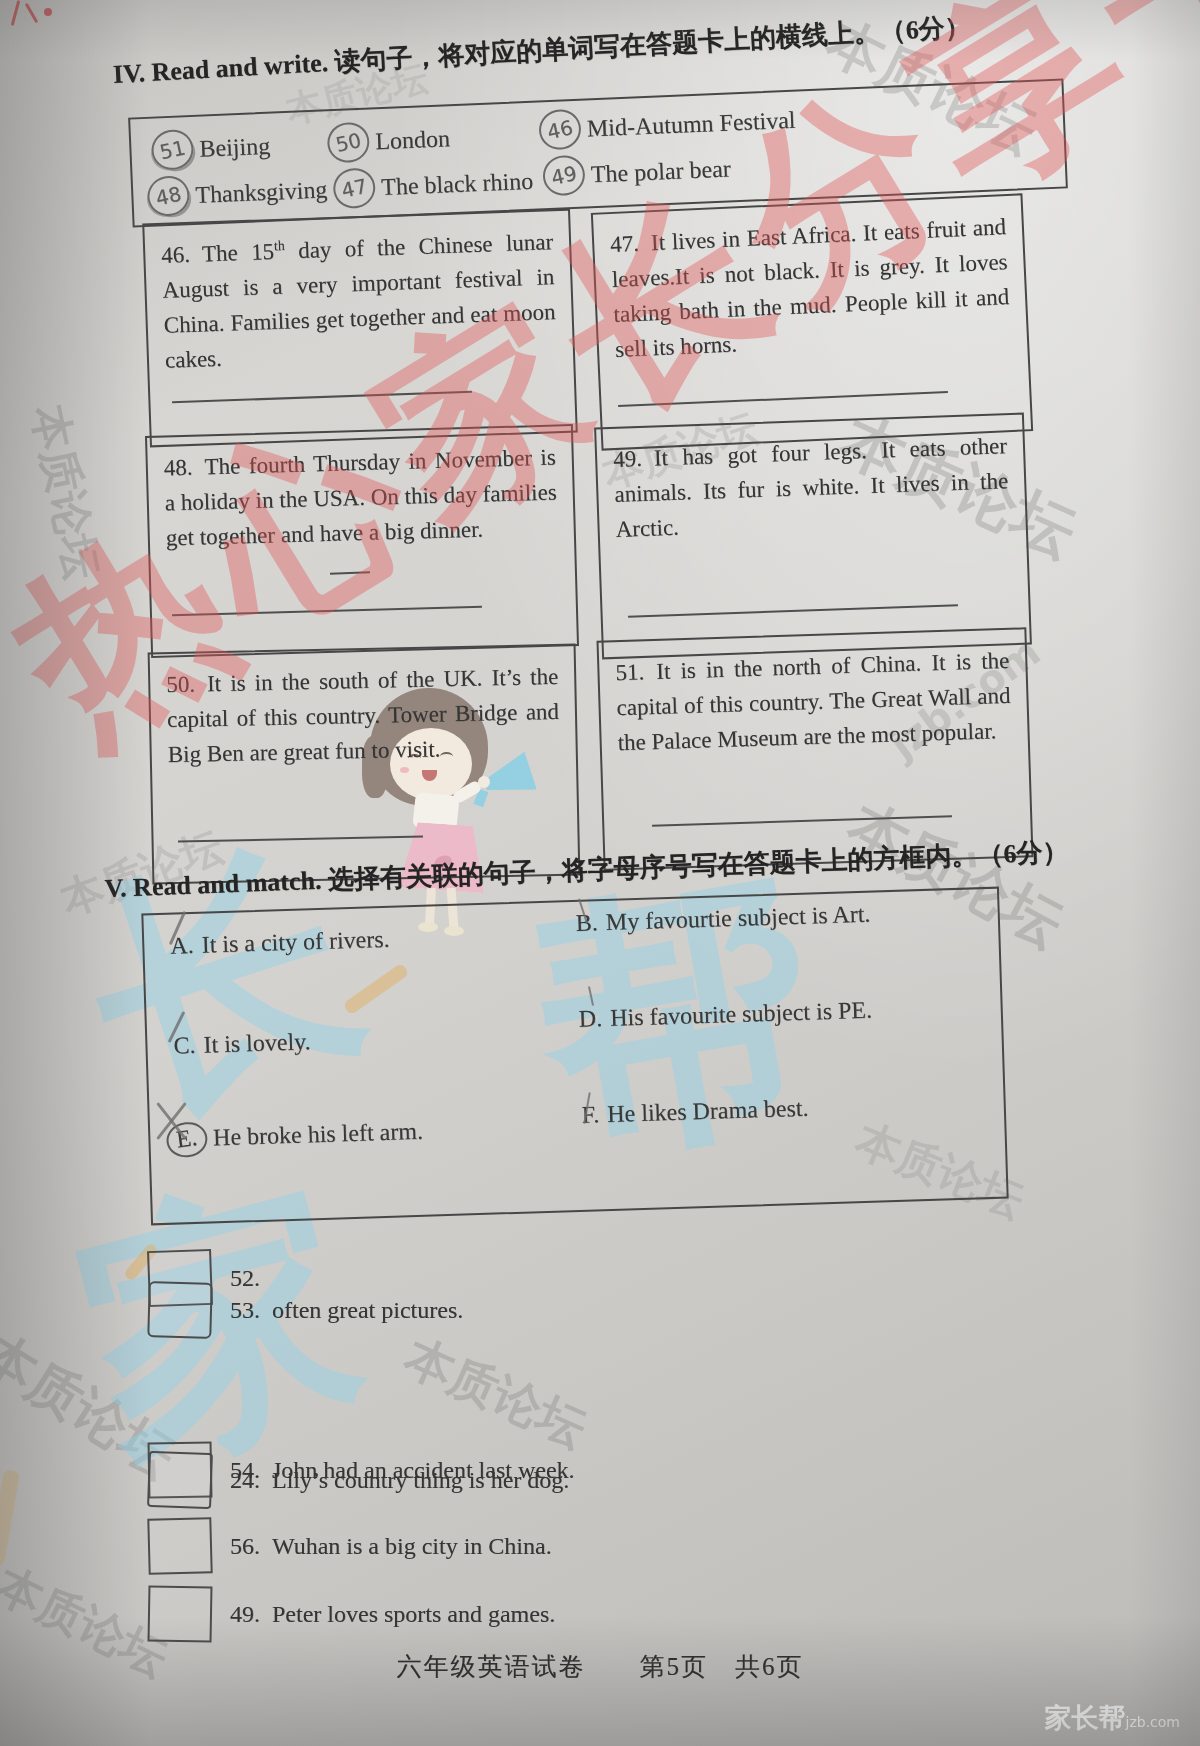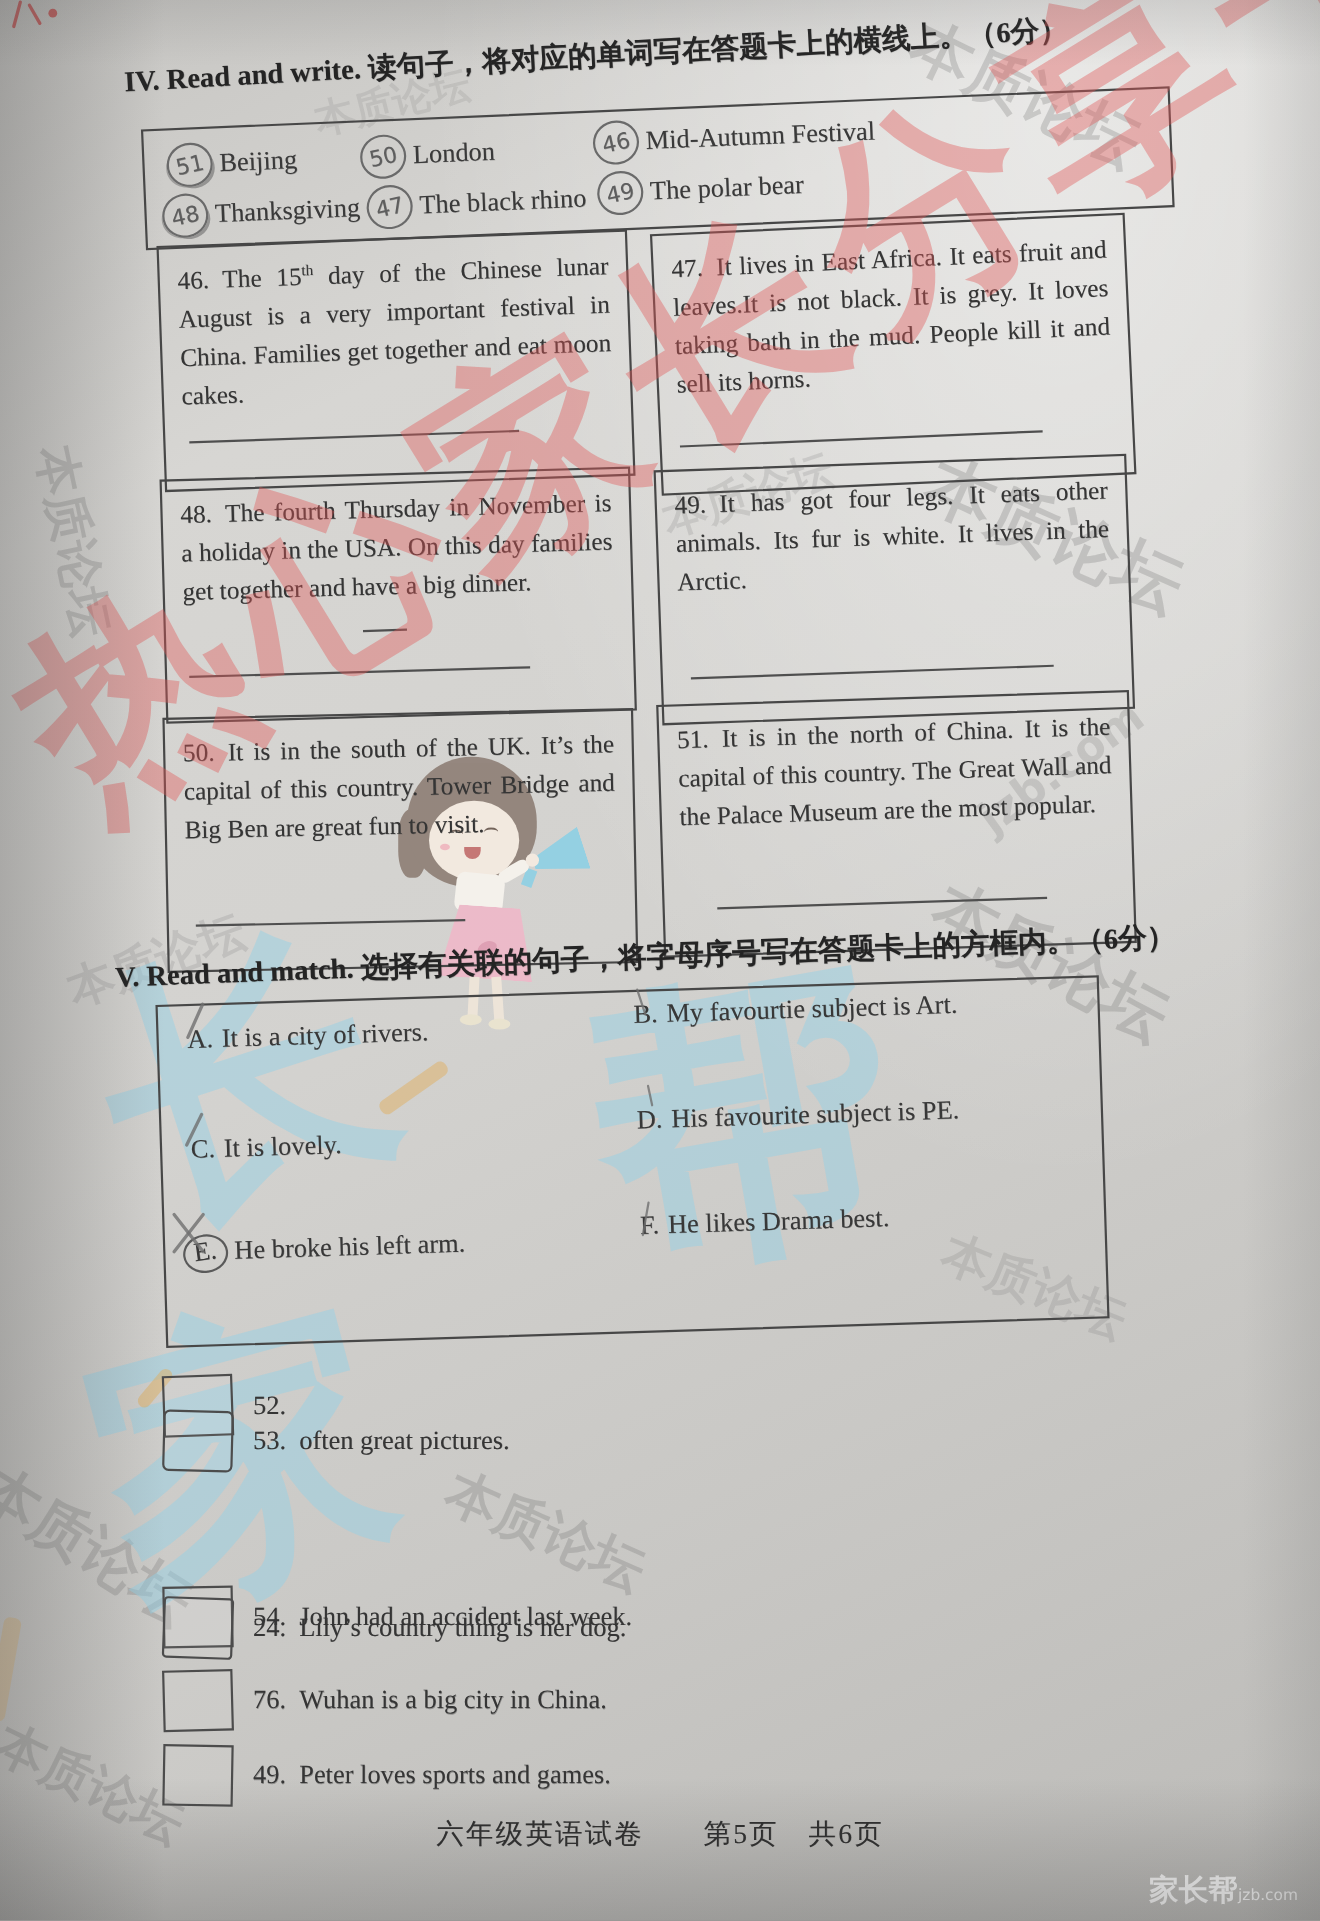--- a/index.html
+++ b/index.html
@@ -230,21 +230,21 @@
     <span class="mnum">54.</span>
     <span class="mtext">John had an accident last week.</span>
   </div>
   <div class="mrow" style="top:1450px;">
     <span class="mbox" style="transform:rotate(2deg);border-radius:4px;"></span>
     <span class="mnum">24.</span>
     <span class="mtext">Lily’s country thing is her dog.</span>
   </div>
   <div class="mrow" style="top:1516px;">
     <span class="mbox" style="transform:rotate(-1.5deg);"></span>
-    <span class="mnum">76.</span>
+    <span class="mnum">56.</span>
     <span class="mtext">Wuhan is a big city in China.</span>
   </div>
   <div class="mrow" style="top:1584px;">
     <span class="mbox" style="transform:rotate(1deg);"></span>
     <span class="mnum">49.</span>
     <span class="mtext">Peter loves sports and games.</span>
   </div>
 
   <div class="wm-red">热心家长分享干</div>
 

